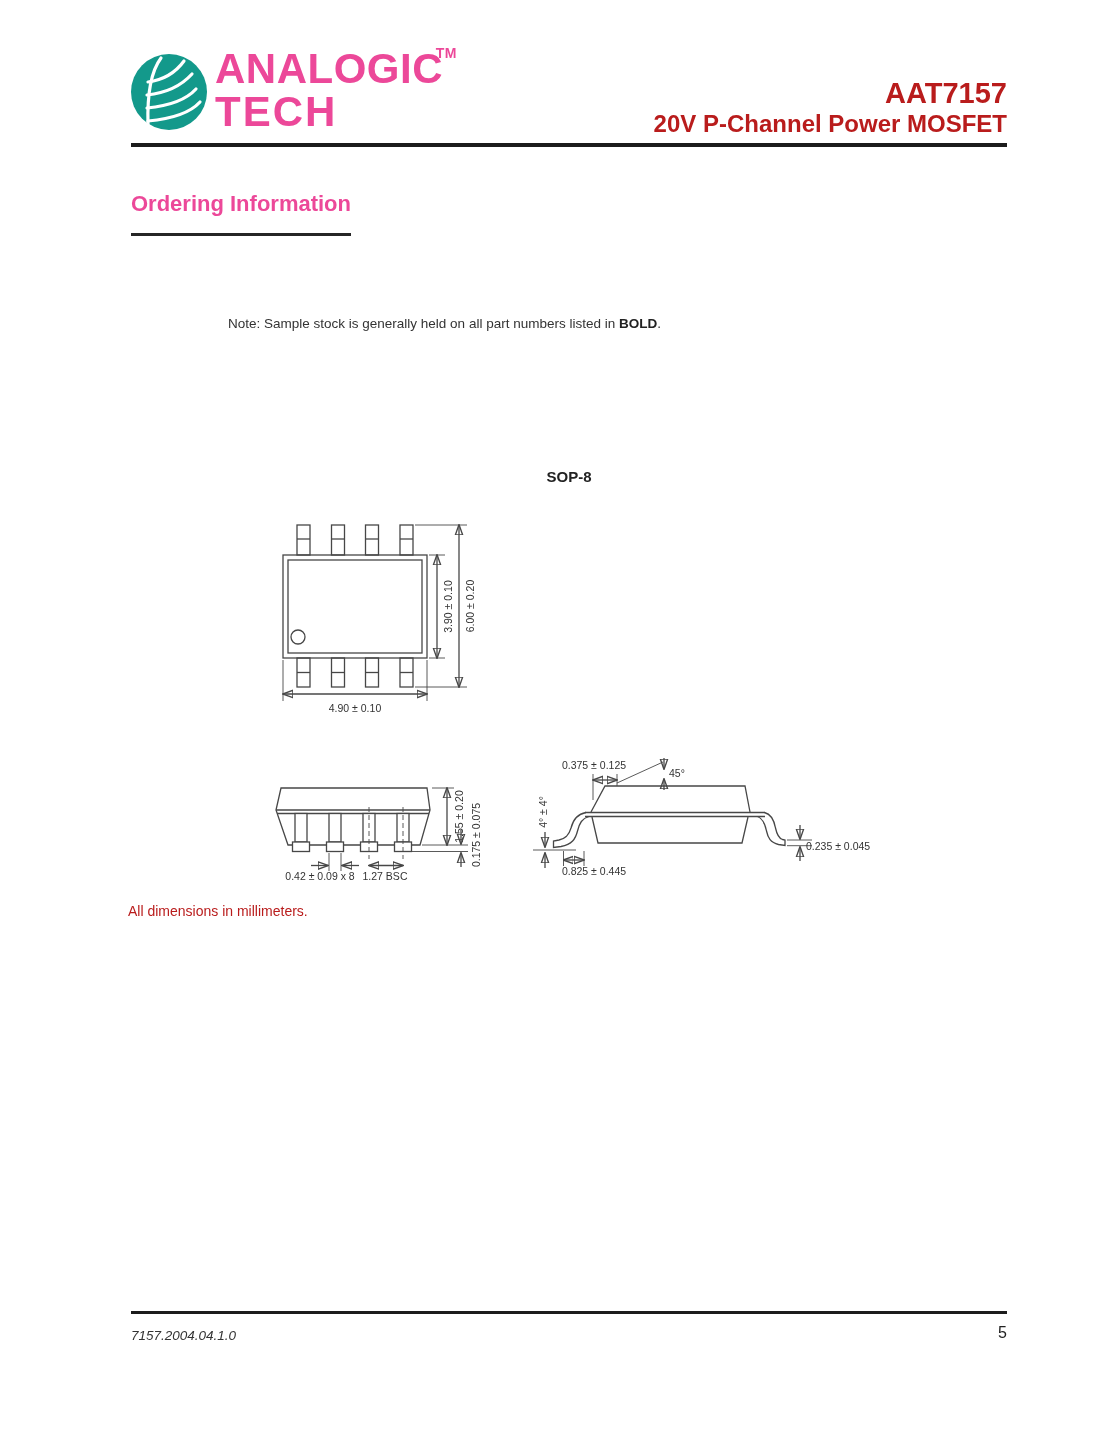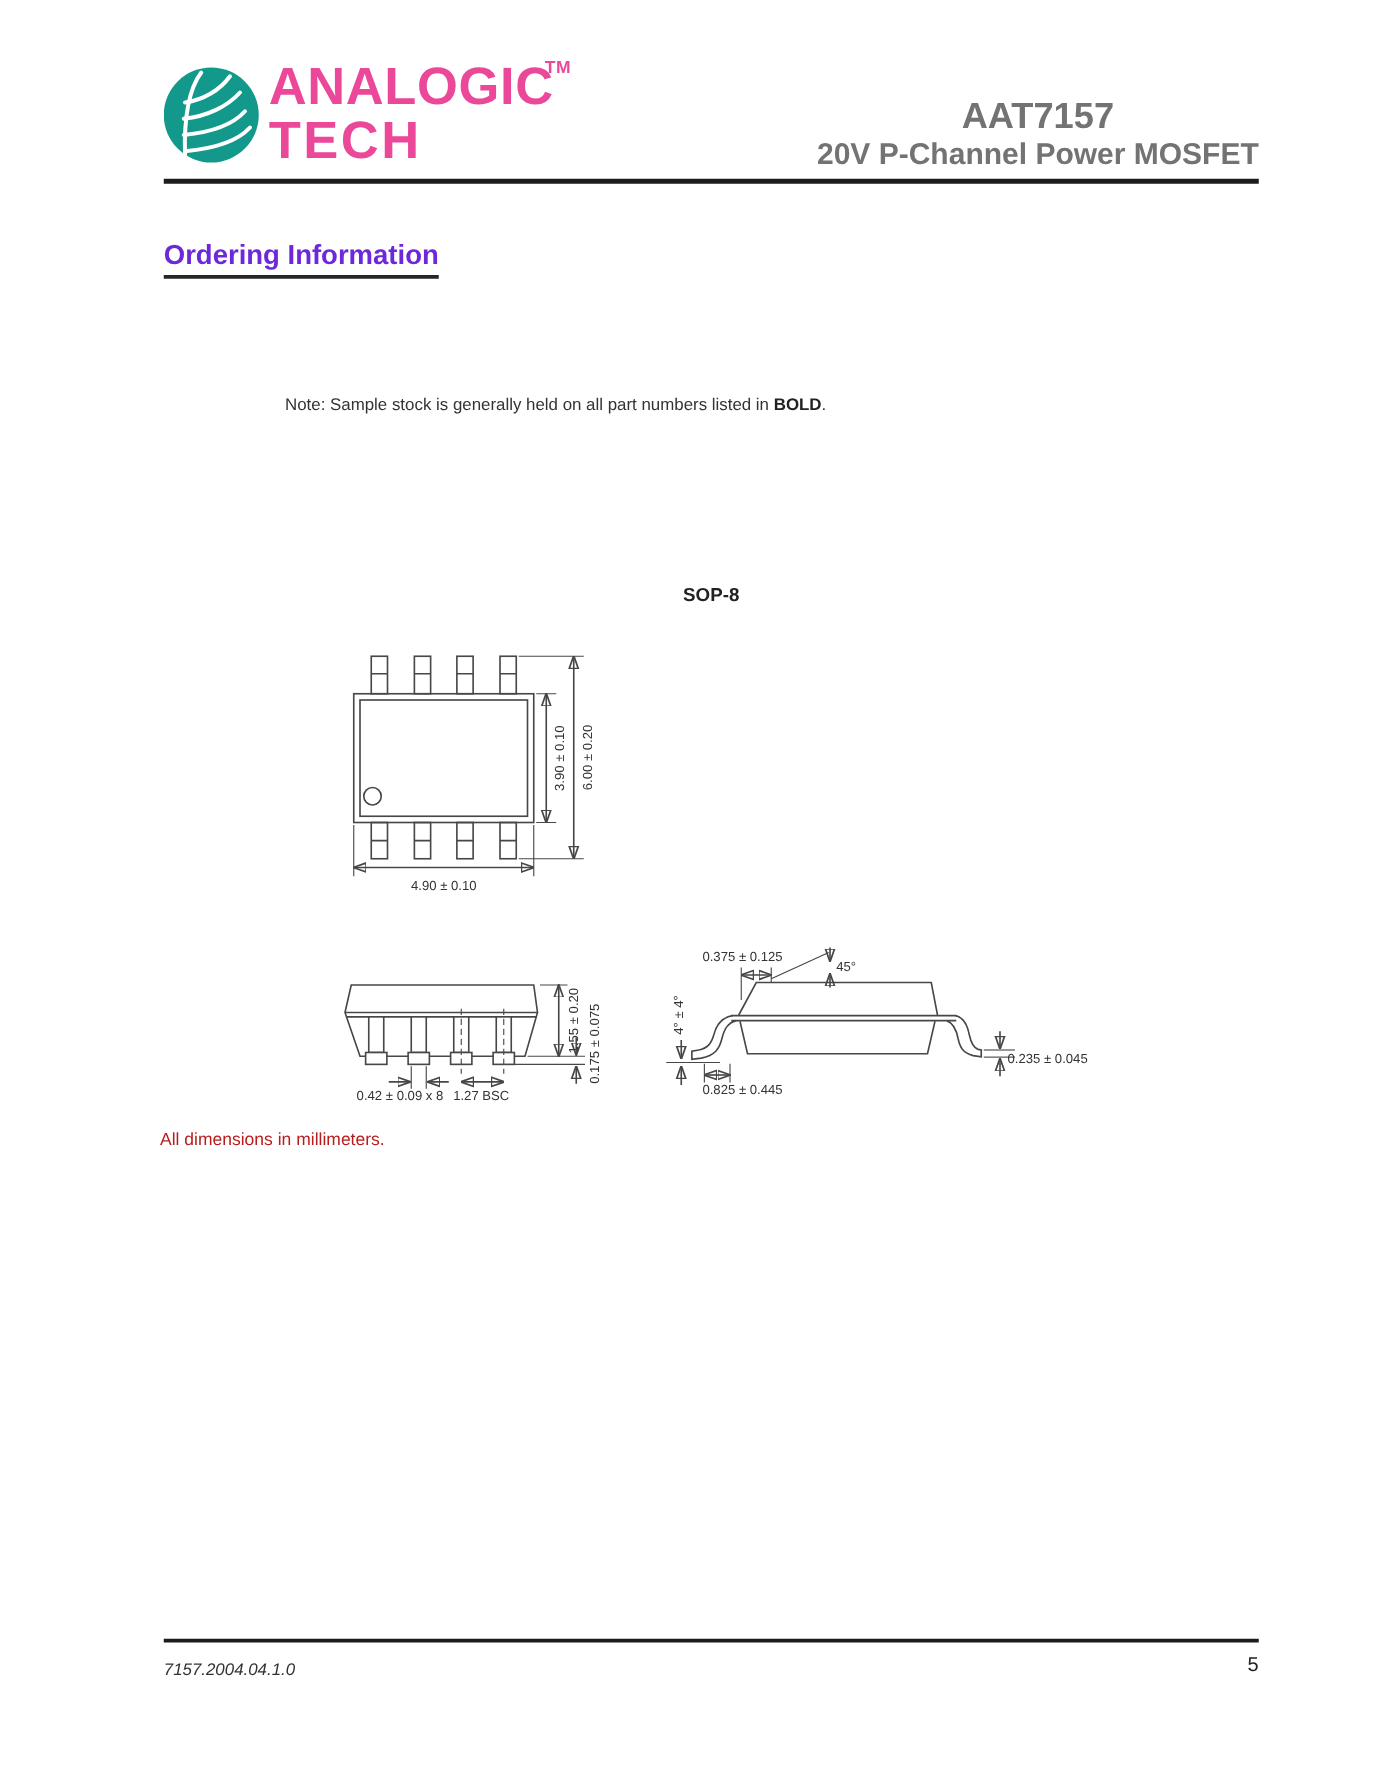--- a/index.html
+++ b/index.html
@@ -8,28 +8,28 @@
     position:relative; width:1105px; height:1430px; background:#fff;
     font-family:"Liberation Sans", sans-serif; color:#222; overflow:hidden;
   }
   
   .logo-wrap { position:absolute; left:131px; top:48px; display:flex; align-items:flex-start; }
   .logo-circle { width:78px; height:88px; margin-right:6px; }
   .brand-text { width:222px; text-align:left; color:#ec4899; font-weight:bold; line-height:1; }
   .brand-line1 { font-size:42px; letter-spacing:0.5px; position:relative; display:inline-block; }
   .brand-tm { font-size:14px; font-weight:bold; position:absolute; right:-14px; top:-2px; }
   .brand-line2 { font-size:42px; letter-spacing:2px; display:block; margin-top:1px; }
-  .hdr-titles { position:absolute; right:98px; top:78px; text-align:center; color:#737373; }
+  .hdr-titles { position:absolute; right:98px; top:78px; text-align:right; color:#b91c1c; }
   .hdr-part { font-size:29px; font-weight:bold; line-height:1.1; }
   .hdr-sub  { font-size:24px; font-weight:bold; line-height:1.2; }
   .hdr-rule { position:absolute; left:131px; top:143px; width:876px; height:4px; background:#1c1c1c; }
   
   .sec-heading {
-    position:absolute; left:131px; font-size:22px; font-weight:bold; color:#6d28d9;
-    border-bottom:3px solid #262626; padding-bottom:3px; display:inline-block;
+    position:absolute; left:131px; font-size:22px; font-weight:bold; color:#ec4899;
+    border-bottom:3px solid #262626; padding-bottom:16px; display:inline-block;
   }
   
   .ord-table {
     position:absolute; left:222px; top:235px; width:694px; border-collapse:collapse;
     font-size:15px; color:#2a2a2a; table-layout:fixed;
   }
   .ord-table td { border:1.5px solid #2b2b2b; text-align:center; height:36px; padding:0; }
   .col-pkg { width:193px; } .col-mark { width:163px; } .col-pn { width:338px; }
   .cell-bold { font-weight:bold; }
   .ord-note { position:absolute; left:228px; top:316px; font-size:13.5px; color:#333;text-align:right; }

